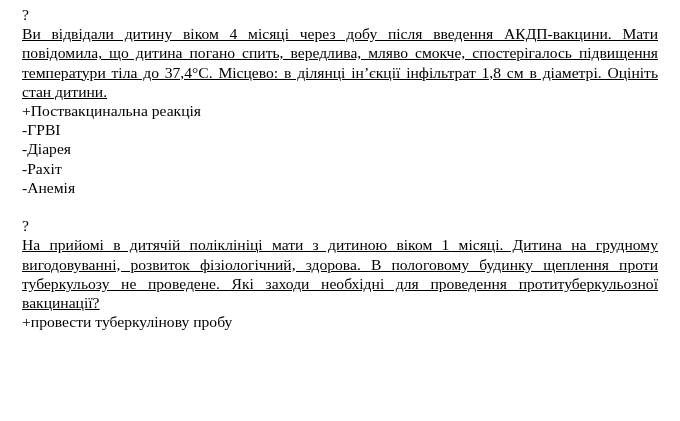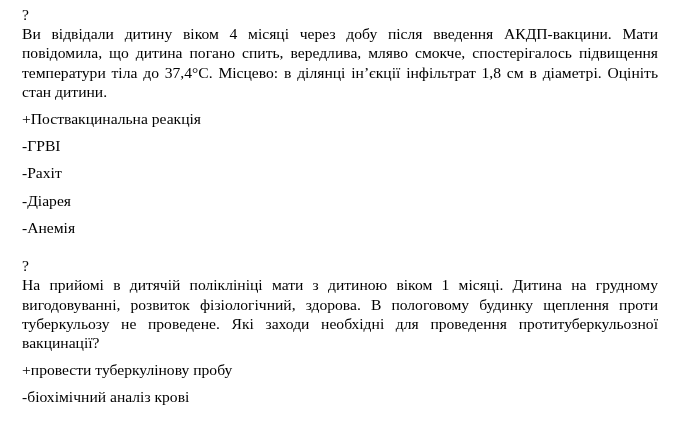--- a/index.html
+++ b/index.html
@@ -4,38 +4,37 @@
   <style>
     html, body { margin: 0; padding: 0; background: #ffffff; }
     body { width: 680px; height: 421px; overflow: hidden; position: relative; }
     .doc {
       position: absolute; left: 22px; top: 5px; width: 636px;
       font-family: "Liberation Serif", "DejaVu Serif", serif;
       font-size: 15.6px; line-height: 19.2px; color: #000;
     }
     .q { margin: 0; }
     .mark { display: block; }
-    .stem { display: block; text-align: justify; }
+    .stem { display: block; text-align: justify; text-decoration: underline; }
     .stem.last-left { text-align-last: left; }
-    .opt { display: block; margin-top: 8px; }
+    .opt { display: block; }
     .gap { height: 19.2px; }
   </style>
 </head>
 <body>
 
 <div class="doc">
   <div class="q">
     <span class="mark">?</span>
     <span class="stem last-left">Ви  відвідали дитину віком 4 місяці через  добу після введення АКДП-вакцини. Мати повідомила, що дитина погано спить, вередлива, мляво смокче, спостерігалось підвищення  температури  тіла до 37,4°С. Місцево: в ділянці ін’єкції інфільтрат 1,8 см в діаметрі. Оцініть стан дитини.</span>
     <span class="opt">+Поствакцинальна  реакція</span>
     <span class="opt">-ГРВІ</span>
+    <span class="opt">-Діарея</span>
     <span class="opt">-Рахіт</span>
-    <span class="opt">-Діарея</span>
     <span class="opt">-Анемія</span>
   </div>
   <div class="gap"></div>
   <div class="q">
     <span class="mark">?</span>
     <span class="stem last-left">На  прийомі в дитячій поліклініці мати з дитиною віком 1 місяці. Дитина на грудному вигодовуванні, розвиток фізіологічний, здорова. В пологовому будинку щеплення проти туберкульозу не проведене. Які заходи необхідні для проведення протитуберкульозної вакцинації?</span>
     <span class="opt">+провести туберкулінову пробу</span>
-    <span class="opt">-біохімічний аналіз крові</span>
   </div>
 </div>
 
 </body></html>

